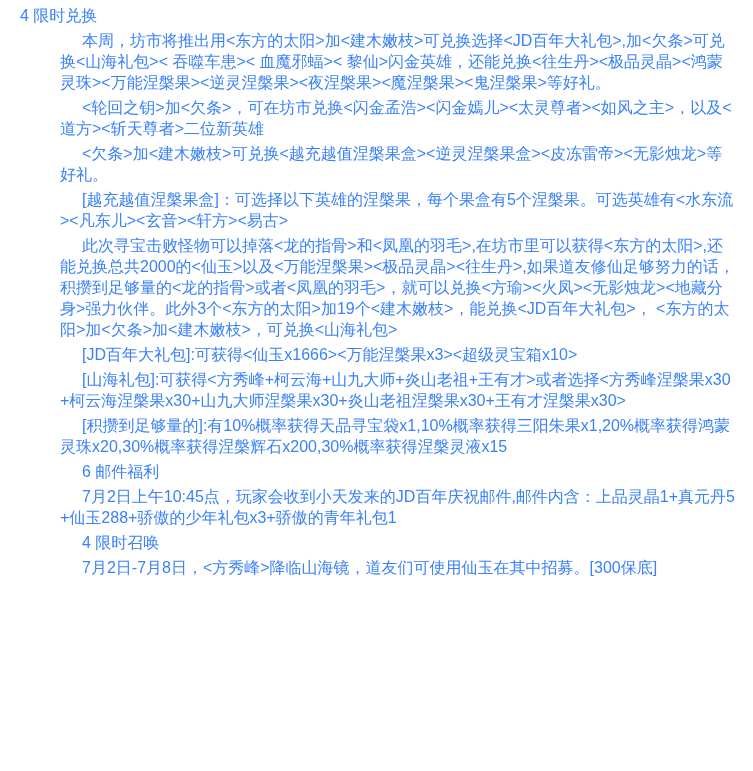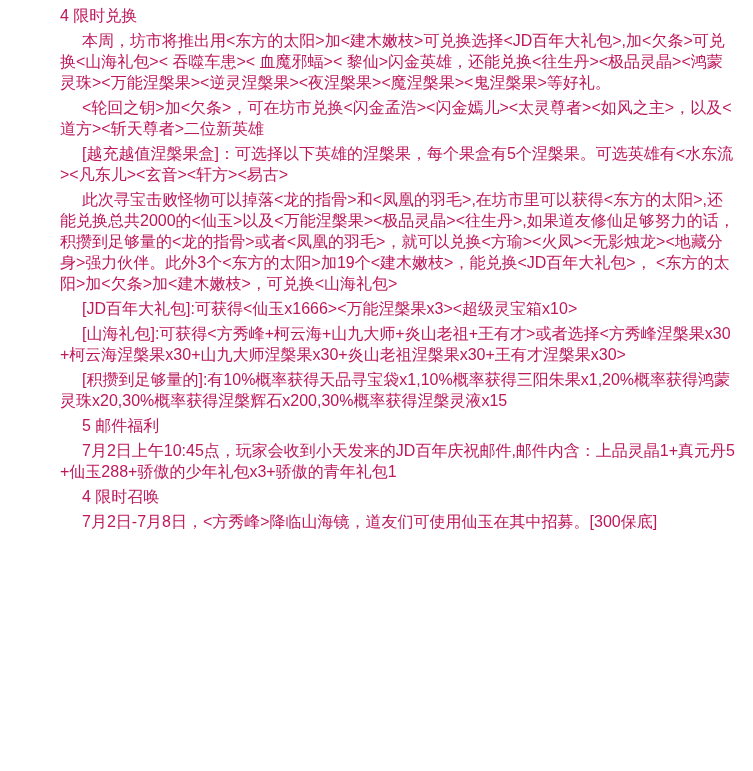--- a/index.html
+++ b/index.html
@@ -8,44 +8,46 @@
     background: #ffffff;
   }
   body {
     width: 753px;
     min-height: 771px;
     overflow: hidden;
   }
   .doc {
     box-sizing: border-box;
     width: 753px;
-    padding: 5px 18px 10px 60px;
+    padding: 5px 18px 10px 20px;
     font-family: "Liberation Sans", "DejaVu Sans", sans-serif;
     font-size: 16px;
     line-height: 21px;
-    color: #be185d;
+    color: #3b82f6;
     word-break: break-all;
   }
   .para {
     margin: 0 0 4px 0;
     font-weight: 400;
   }
   .para.indent {
     text-indent: 22px;
+    margin-left: 40px;
   }
 </style>
 </head>
 <body>
 
 <div class="doc">
   <p class="para">4 限时兑换</p>
   <p class="para indent">本周，坊市将推出用&lt;东方的太阳&gt;加&lt;建木嫩枝&gt;可兑换选择&lt;JD百年大礼包&gt;,加&lt;欠条&gt;可兑换&lt;山海礼包&gt;&lt; 吞噬车患&gt;&lt; 血魔邪蝠&gt;&lt; 黎仙&gt;闪金英雄，还能兑换&lt;往生丹&gt;&lt;极品灵晶&gt;&lt;鸿蒙灵珠&gt;&lt;万能涅槃果&gt;&lt;逆灵涅槃果&gt;&lt;夜涅槃果&gt;&lt;魔涅槃果&gt;&lt;鬼涅槃果&gt;等好礼。</p>
   <p class="para indent">&lt;轮回之钥&gt;加&lt;欠条&gt;，可在坊市兑换&lt;闪金孟浩&gt;&lt;闪金嫣儿&gt;&lt;太灵尊者&gt;&lt;如风之主&gt;，以及&lt;道方&gt;&lt;斩天尊者&gt;二位新英雄</p>
+  <p class="para indent">&lt;欠条&gt;加&lt;建木嫩枝&gt;可兑换&lt;越充越值涅槃果盒&gt;&lt;逆灵涅槃果盒&gt;&lt;皮冻雷帝&gt;&lt;无影烛龙&gt;等好礼。</p>
   <p class="para indent">[越充越值涅槃果盒]：可选择以下英雄的涅槃果，每个果盒有5个涅槃果。可选英雄有&lt;水东流&gt;&lt;凡东儿&gt;&lt;玄音&gt;&lt;轩方&gt;&lt;易古&gt;</p>
   <p class="para indent">此次寻宝击败怪物可以掉落&lt;龙的指骨&gt;和&lt;凤凰的羽毛&gt;,在坊市里可以获得&lt;东方的太阳&gt;,还能兑换总共2000的&lt;仙玉&gt;以及&lt;万能涅槃果&gt;&lt;极品灵晶&gt;&lt;往生丹&gt;,如果道友修仙足够努力的话，积攒到足够量的&lt;龙的指骨&gt;或者&lt;凤凰的羽毛&gt;，就可以兑换&lt;方瑜&gt;&lt;火凤&gt;&lt;无影烛龙&gt;&lt;地藏分身&gt;强力伙伴。此外3个&lt;东方的太阳&gt;加19个&lt;建木嫩枝&gt;，能兑换&lt;JD百年大礼包&gt;， &lt;东方的太阳&gt;加&lt;欠条&gt;加&lt;建木嫩枝&gt;，可兑换&lt;山海礼包&gt;</p>
   <p class="para indent">[JD百年大礼包]:可获得&lt;仙玉x1666&gt;&lt;万能涅槃果x3&gt;&lt;超级灵宝箱x10&gt;</p>
   <p class="para indent">[山海礼包]:可获得&lt;方秀峰+柯云海+山九大师+炎山老祖+王有才&gt;或者选择&lt;方秀峰涅槃果x30+柯云海涅槃果x30+山九大师涅槃果x30+炎山老祖涅槃果x30+王有才涅槃果x30&gt;</p>
   <p class="para indent">[积攒到足够量的]:有10%概率获得天品寻宝袋x1,10%概率获得三阳朱果x1,20%概率获得鸿蒙灵珠x20,30%概率获得涅槃辉石x200,30%概率获得涅槃灵液x15</p>
-  <p class="para indent">5 邮件福利</p>
+  <p class="para indent">6 邮件福利</p>
   <p class="para indent">7月2日上午10:45点，玩家会收到小天发来的JD百年庆祝邮件,邮件内含：上品灵晶1+真元丹5+仙玉288+骄傲的少年礼包x3+骄傲的青年礼包1</p>
   <p class="para indent">4 限时召唤</p>
   <p class="para indent">7月2日-7月8日，&lt;方秀峰&gt;降临山海镜，道友们可使用仙玉在其中招募。[300保底]</p>
 </div>
 
 </body></html>

